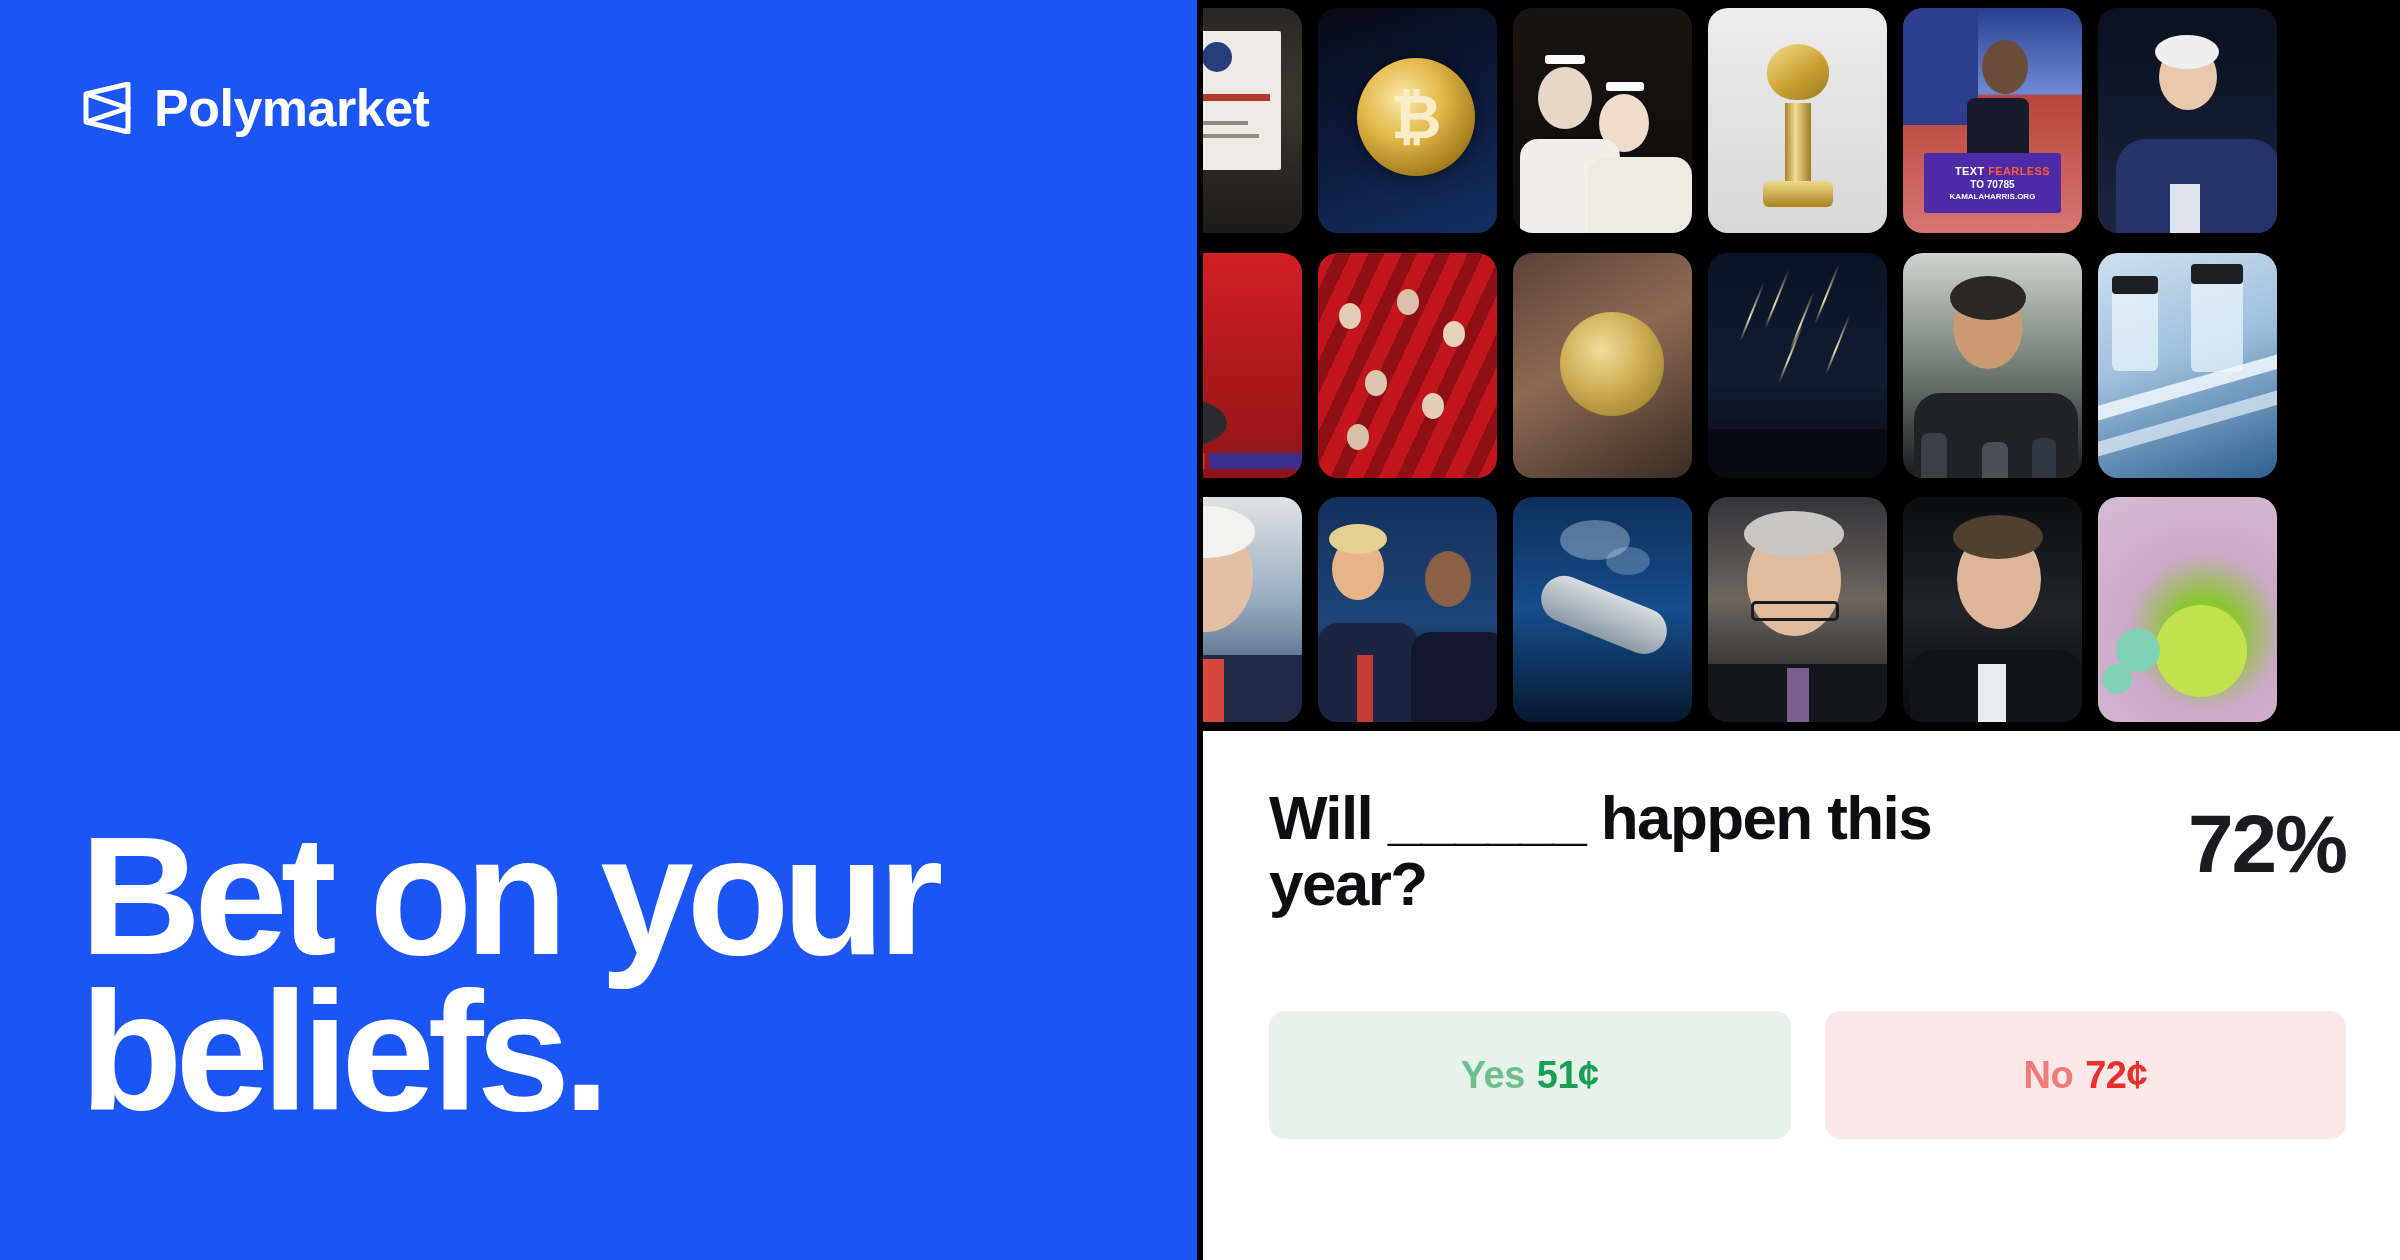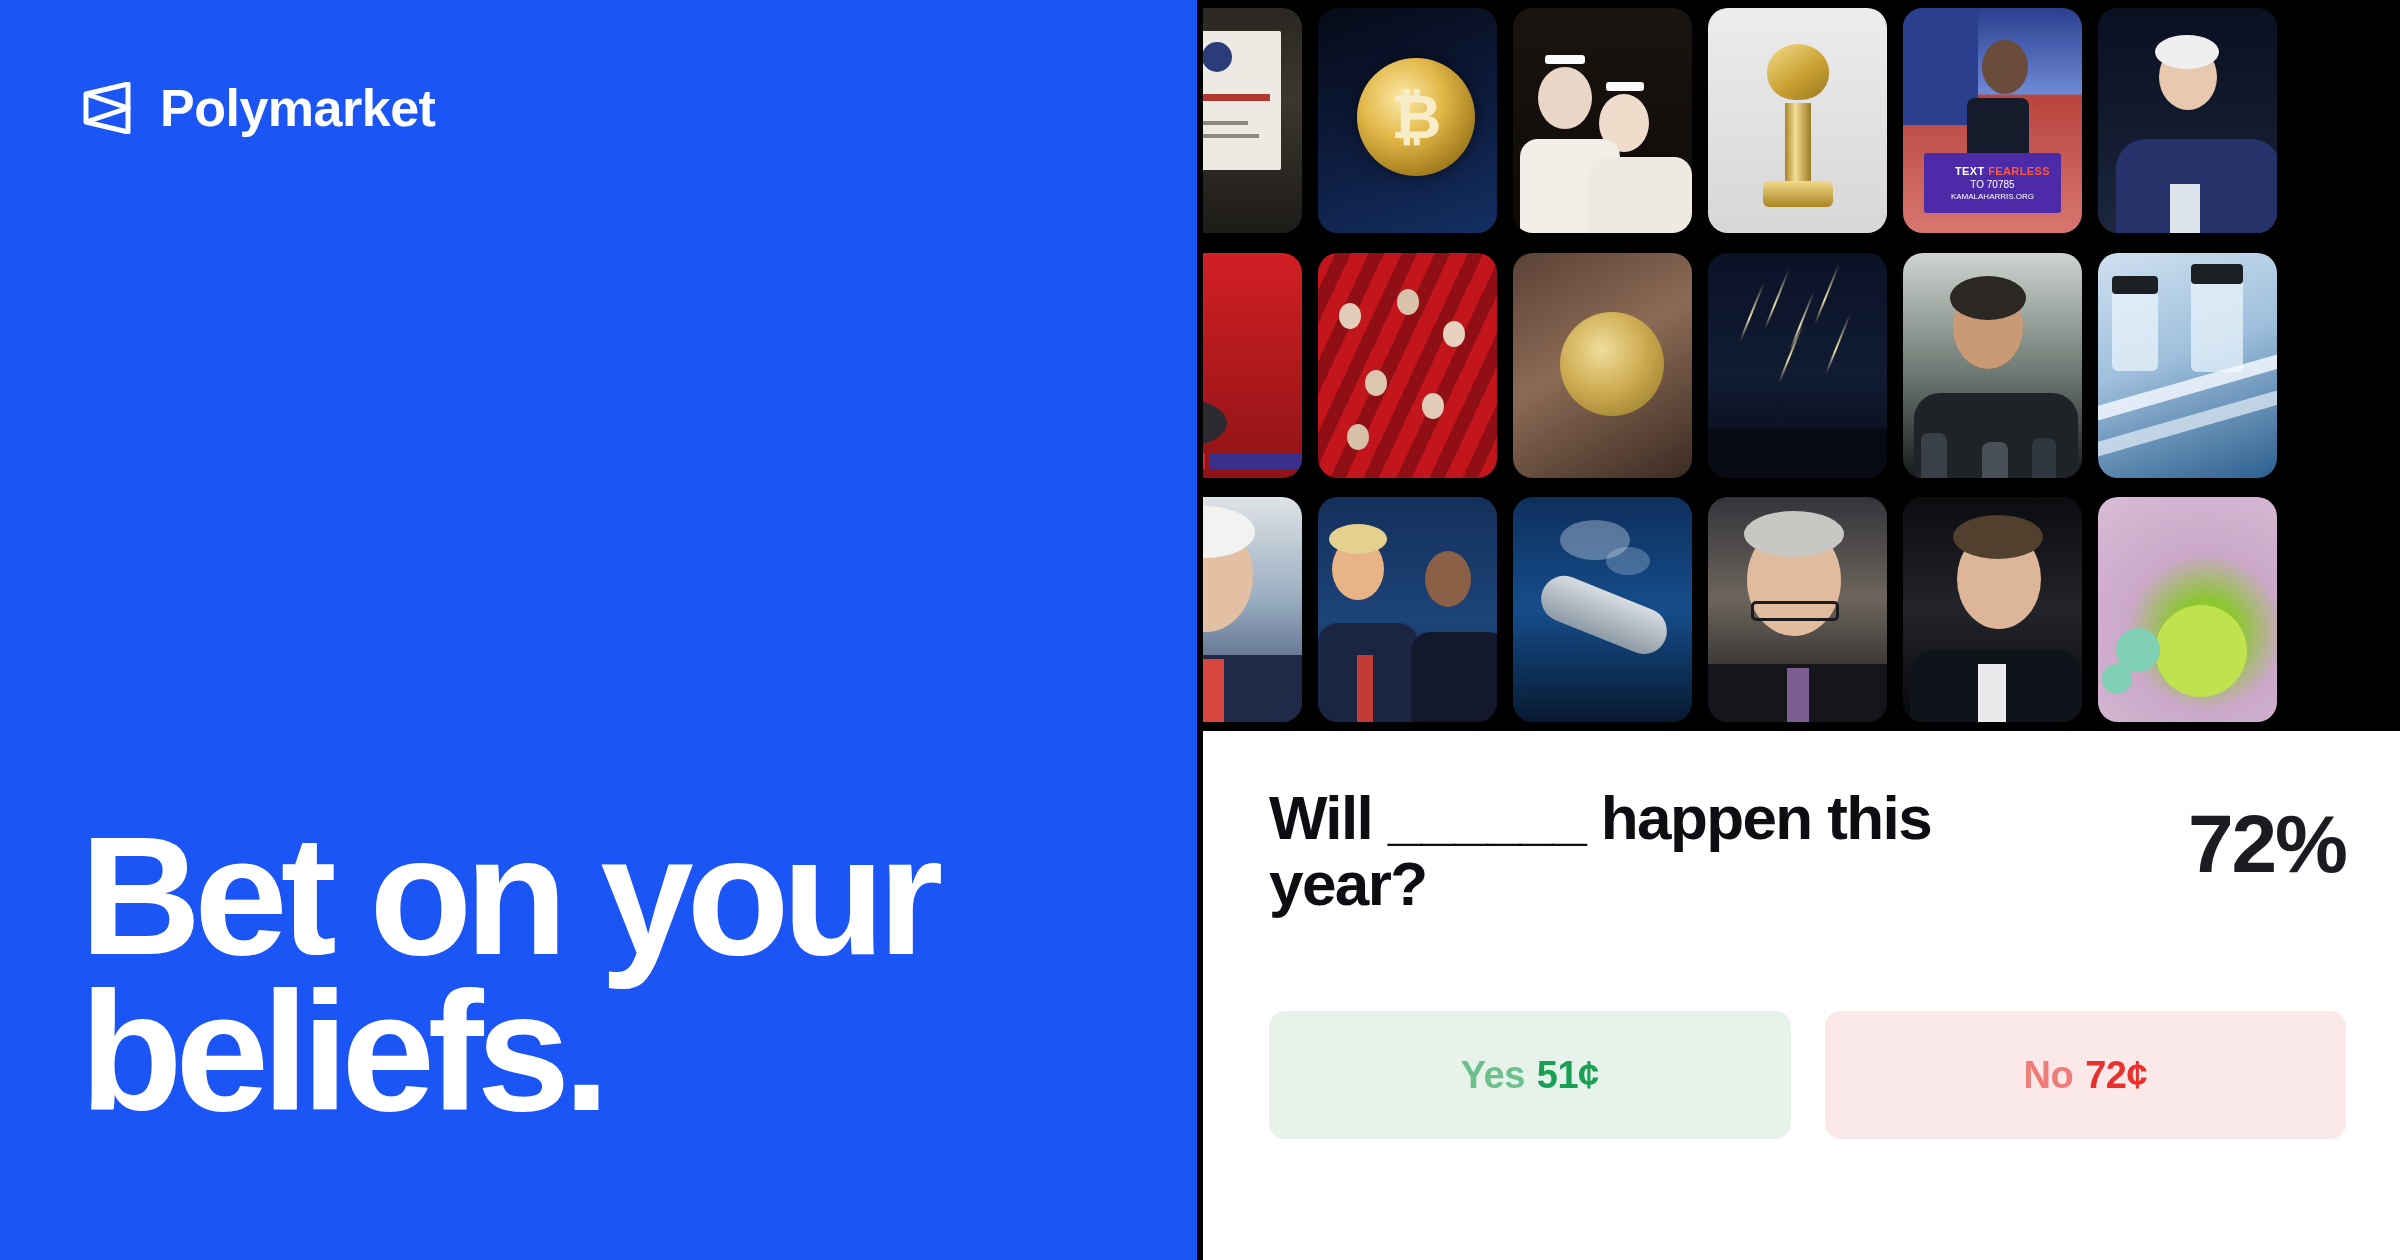--- a/index.html
+++ b/index.html
@@ -21,21 +21,21 @@
     left: 0; top: 0;
     width: 1197px; height: 1260px;
     background: #1b55f5;
     overflow: hidden;
   }
   .logo-row {
     position: absolute;
     left: 82px; top: 82px;
     display: flex;
     align-items: center;
-    gap: 26px;
+    gap: 20px;
   }
   .logo-mark { width: 52px; height: 52px; display:block; }
   .logo-word {
     color: #ffffff;
     font-size: 52px;
     font-weight: 700;
     letter-spacing: -0.5px;
     line-height: 1;
     font-family: "Liberation Sans", sans-serif;
   }
@@ -147,21 +147,21 @@
   }
   .sign-board {
     position:absolute; left:12%; bottom:9%;
     width:76%; height:60px; border-radius:3px;
     background:#4c2aa8;
     display:flex; flex-direction:column; align-items:center; justify-content:center;
     gap:2px;
   }
   .sign-l1 { color:#ffffff; font-size:11px; font-weight:700; letter-spacing:.4px;margin-left:20px; }
   .sign-l1 em { color:#ff5a33; font-style:normal; }
-  .sign-l2 { color:#ffffff; font-size:10px; font-weight:400; }
+  .sign-l2 { color:#ffffff; font-size:10px; font-weight:700; }
   .streak {
     position:absolute; width:2px; height:64px;
     background: linear-gradient(180deg,rgba(255,240,200,0) 0%,rgba(255,236,180,.95) 60%,rgba(255,240,200,0) 100%);
     transform: rotate(22deg);
   }
 
   
   .market-card {
     position: absolute;
     left: 0; top: 731px;

